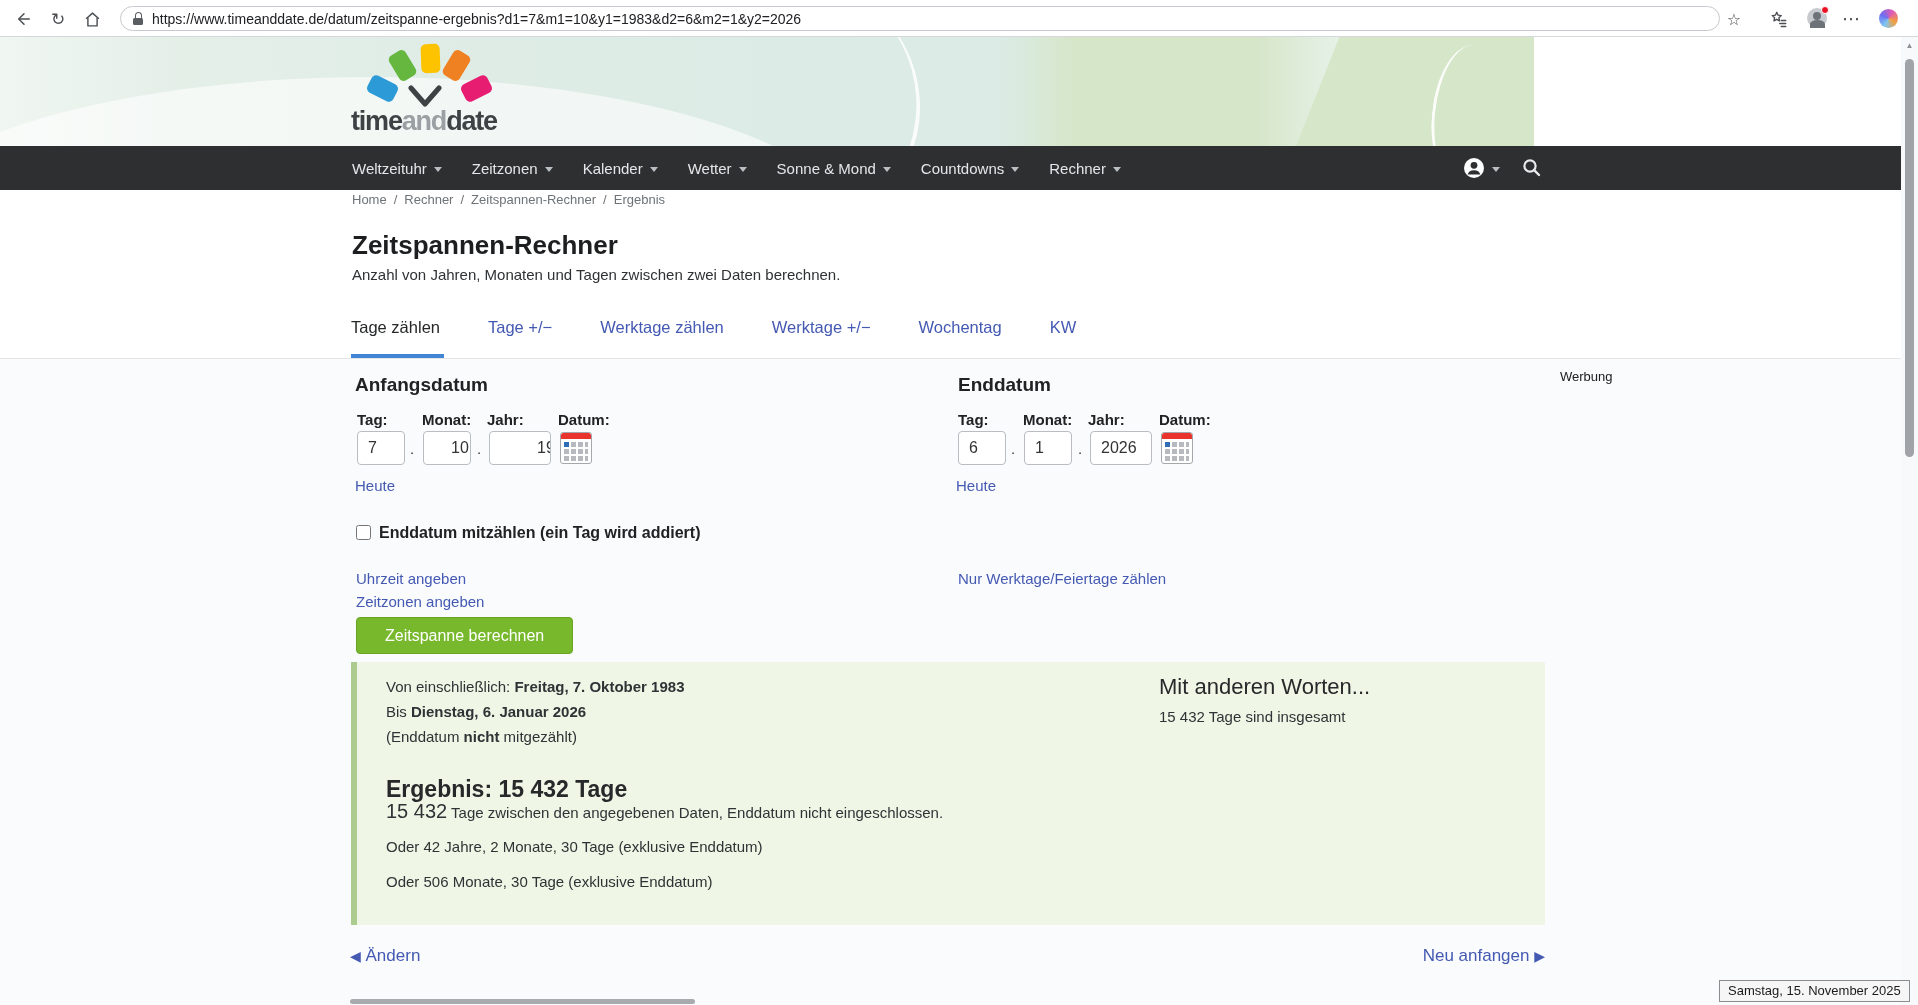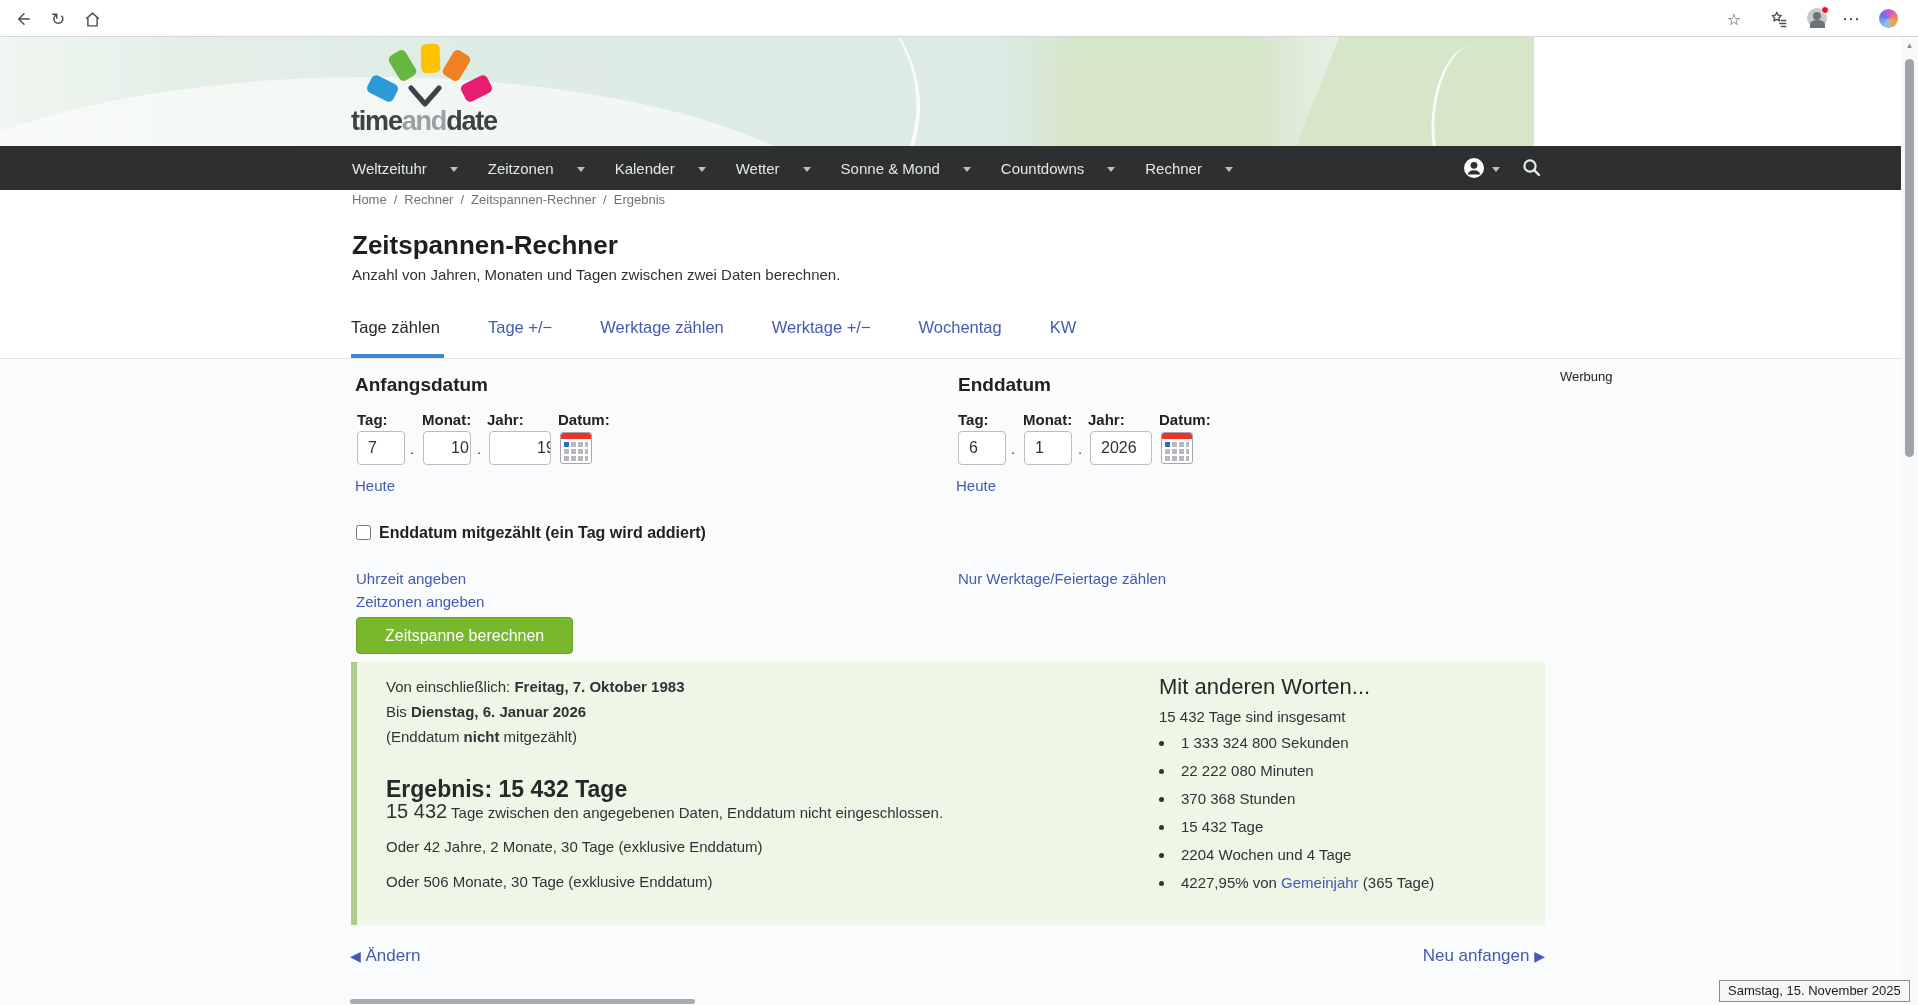--- a/index.html
+++ b/index.html
@@ -36,21 +36,21 @@
   .tile.yellow { left:70px; top:2px;  background:#fdc300; transform:rotate(-2deg); }
   .tile.orange { left:96px; top:9px;  background:#ef8122; transform:rotate(31deg); }
   .tile.pink   { left:116px; top:32px; background:#e61d70; transform:rotate(63deg); }
   .logo-chevron { position:absolute; left:56px; top:43px; }
   .logo-text { position:absolute; left:0px; top:64px; font-size:27px; font-weight:bold; letter-spacing:-1.2px; color:#3f4245; white-space:nowrap; }
   .logo-text .lt-and { color:#9aa0a3; }
 
   
   .navbar { position:absolute; left:0; top:146px; width:1918px; height:44px; background:#2d2f30; }
   .nav-inner { height:100%; padding-left:352px; padding-right:376px; display:flex; align-items:center; }
-  .nav-item { display:flex; align-items:center; margin-right:30px; color:#e4e7e9; font-size:15px; cursor:pointer; white-space:nowrap;gap:16px; }
+  .nav-item { display:flex; align-items:center; margin-right:30px; color:#e4e7e9; font-size:15px; cursor:pointer; white-space:nowrap; }
   .caret-down { width:0; height:0; border-left:4px solid transparent; border-right:4px solid transparent; border-top:5px solid #b9bec2; margin-left:7px; margin-top:2px; }
   .nav-right { margin-left:auto; display:flex; align-items:center; gap:22px; }
   .person-group { display:flex; align-items:center; cursor:pointer; }
   .search-btn { cursor:pointer; display:flex; align-items:center; }
 
   
   .breadcrumb { position:absolute; left:352px; top:192px; font-size:13px; color:#6e7377; }
   .breadcrumb span.crumb { cursor:pointer; }
   .breadcrumb .sep { margin:0 7px; }
   .page-title { position:absolute; left:352px; top:230px; font-size:26px; font-weight:bold; color:#1c1e20; }
@@ -123,20 +123,27 @@
           <path d="M12 5l-7 7 7 7"></path>
         </svg>
     </div>
     <div class="b-icon" style="left:46px;">↻</div>
     <div class="b-icon" style="left:80px;">
       <svg width="17" height="17" viewBox="0 0 24 24" fill="none" stroke="#4a4d51" stroke-width="2" stroke-linejoin="round">
           <path d="M3 11l9-8 9 8"></path>
           <path d="M5.5 9.5V21h13V9.5"></path>
         </svg>
     </div>
+    <div class="url-pill">
+      <span class="lock-icon">
+          <span class="shackle"></span>
+          <span class="body"></span>
+        </span>
+      <span class="url-text">https://www.timeanddate.de/datum/zeitspanne-ergebnis?d1=7&amp;m1=10&amp;y1=1983&amp;d2=6&amp;m2=1&amp;y2=2026</span>
+    </div>
     <div class="b-icon" style="left:1722px; font-size:16px;">☆</div>
     <div class="b-icon" style="left:1767px;">
       <svg width="18" height="18" viewBox="0 0 24 24" fill="none" stroke="#4a4d51" stroke-width="1.8" stroke-linejoin="round">
           <path d="M9 3l1.8 3.9 4.2.5-3.1 2.9.8 4.2L9 12.4l-3.7 2.1.8-4.2L3 7.4l4.2-.5z"></path>
           <path d="M15 14h6M13 18h8M15 22h6" stroke-linecap="round"></path>
         </svg>
     </div>
     <div class="avatar">
       <span class="head"></span>
       <span class="shoulders"></span>
@@ -261,45 +268,37 @@
   <input class="date-input" style="left: 1024px; width: 48px;" value="1">
   <span class="date-dot" style="left:1078px;">.</span>
   <input class="date-input" style="left: 1090px; width: 62px;" value="2026">
   <div class="cal-btn" style="left:1161px;">
       <div class="cal-top"></div>
       <div class="cal-grid"></div>
     </div>
   <span class="link heute-link" style="left:956px;">Heute</span>
 
   <input type="checkbox" class="chk-box" style="">
-  <label class="chk-label">Enddatum mitgezählt (ein Tag wird addiert)</label>
+  <label class="chk-label">Enddatum mitzählen (ein Tag wird addiert)</label>
   <span class="link small-link" style="left:356px; top:570px;">Uhrzeit angeben</span>
   <span class="link small-link" style="left:356px; top:593px;">Zeitzonen angeben</span>
   <span class="link small-link" style="left:958px; top:570px;">Nur Werktage/Feiertage zählen</span>
   <button class="submit-btn">Zeitspanne berechnen</button>
 
   <div class="result-panel">
     <div class="rp" style="left:29px; top:16px;"><span>Von einschließlich: </span><b>Freitag, 7. Oktober 1983</b></div>
     <div class="rp" style="left:29px; top:41px;"><span>Bis </span><b>Dienstag, 6. Januar 2026</b></div>
     <div class="rp" style="left:29px; top:66px;"><span>(Enddatum </span><b>nicht</b><span> mitgezählt)</span></div>
     <div class="r-headline">Ergebnis: 15 432 Tage</div>
     <div class="rp" style="left:29px; top:138px;"><span class="r-days-num">15 432</span><span> Tage zwischen den angegebenen Daten, Enddatum nicht eingeschlossen.</span></div>
     <div class="rp" style="left:29px; top:176px;">Oder 42 Jahre, 2 Monate, 30 Tage (exklusive Enddatum)</div>
     <div class="rp" style="left:29px; top:211px;">Oder 506 Monate, 30 Tage (exklusive Enddatum)</div>
 
     <div class="ow-head">Mit anderen Worten...</div>
     <div class="ow-intro">15 432 Tage sind insgesamt</div>
-    <ul class="ow-list">
-      <li>1 333 324 800 Sekunden</li>
-      <li>22 222 080 Minuten</li>
-      <li>370 368 Stunden</li>
-      <li>15 432 Tage</li>
-      <li>2204 Wochen und 4 Tage</li>
-      <li><span>4227,95% von </span><span class="link">Gemeinjahr</span><span> (365 Tage)</span></li>
-    </ul>
   </div>
 
   <div class="footer-back link"><span class="arrow-glyph">◀</span> <span>Ändern</span></div>
   <div class="footer-restart link"><span>Neu anfangen</span> <span class="arrow-glyph">▶</span></div>
 
   <div class="werbung">Werbung</div>
 
   <div class="vscroll">
     <div class="up">▲</div>
     <div class="vthumb"></div>

